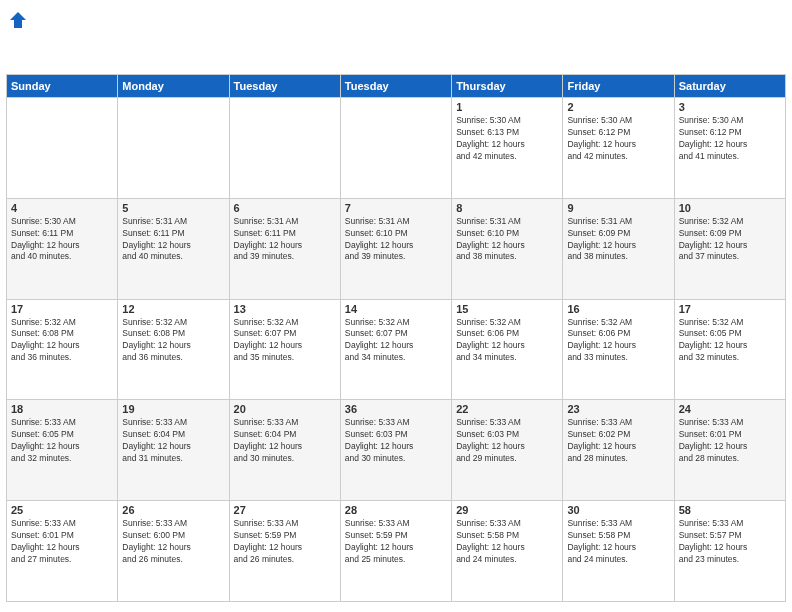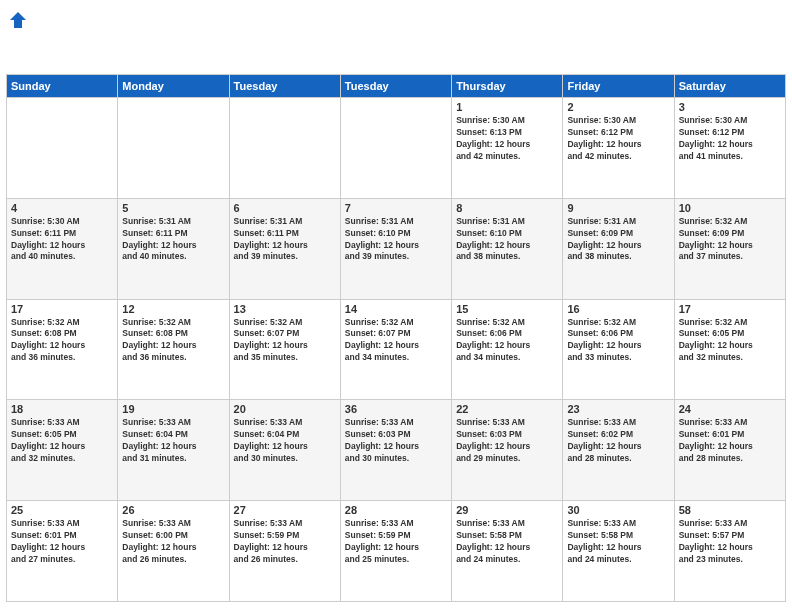--- a/index.html
+++ b/index.html
@@ -85,21 +85,20 @@
       font-size: 11px;
       font-weight: bold;
       color: #333;
       display: block;
       margin-bottom: 2px;
     }
     .day-info {
       font-size: 8.5px;
       color: #333;
       line-height: 1.4;
-      font-weight: bold;
     }
     .empty-cell {
       background-color: #fff !important;
     }
     .row-even td { background-color: #f0f0f0; }
     .row-odd td { background-color: #ffffff; }
   </style>
 </head>
 <body>
 

